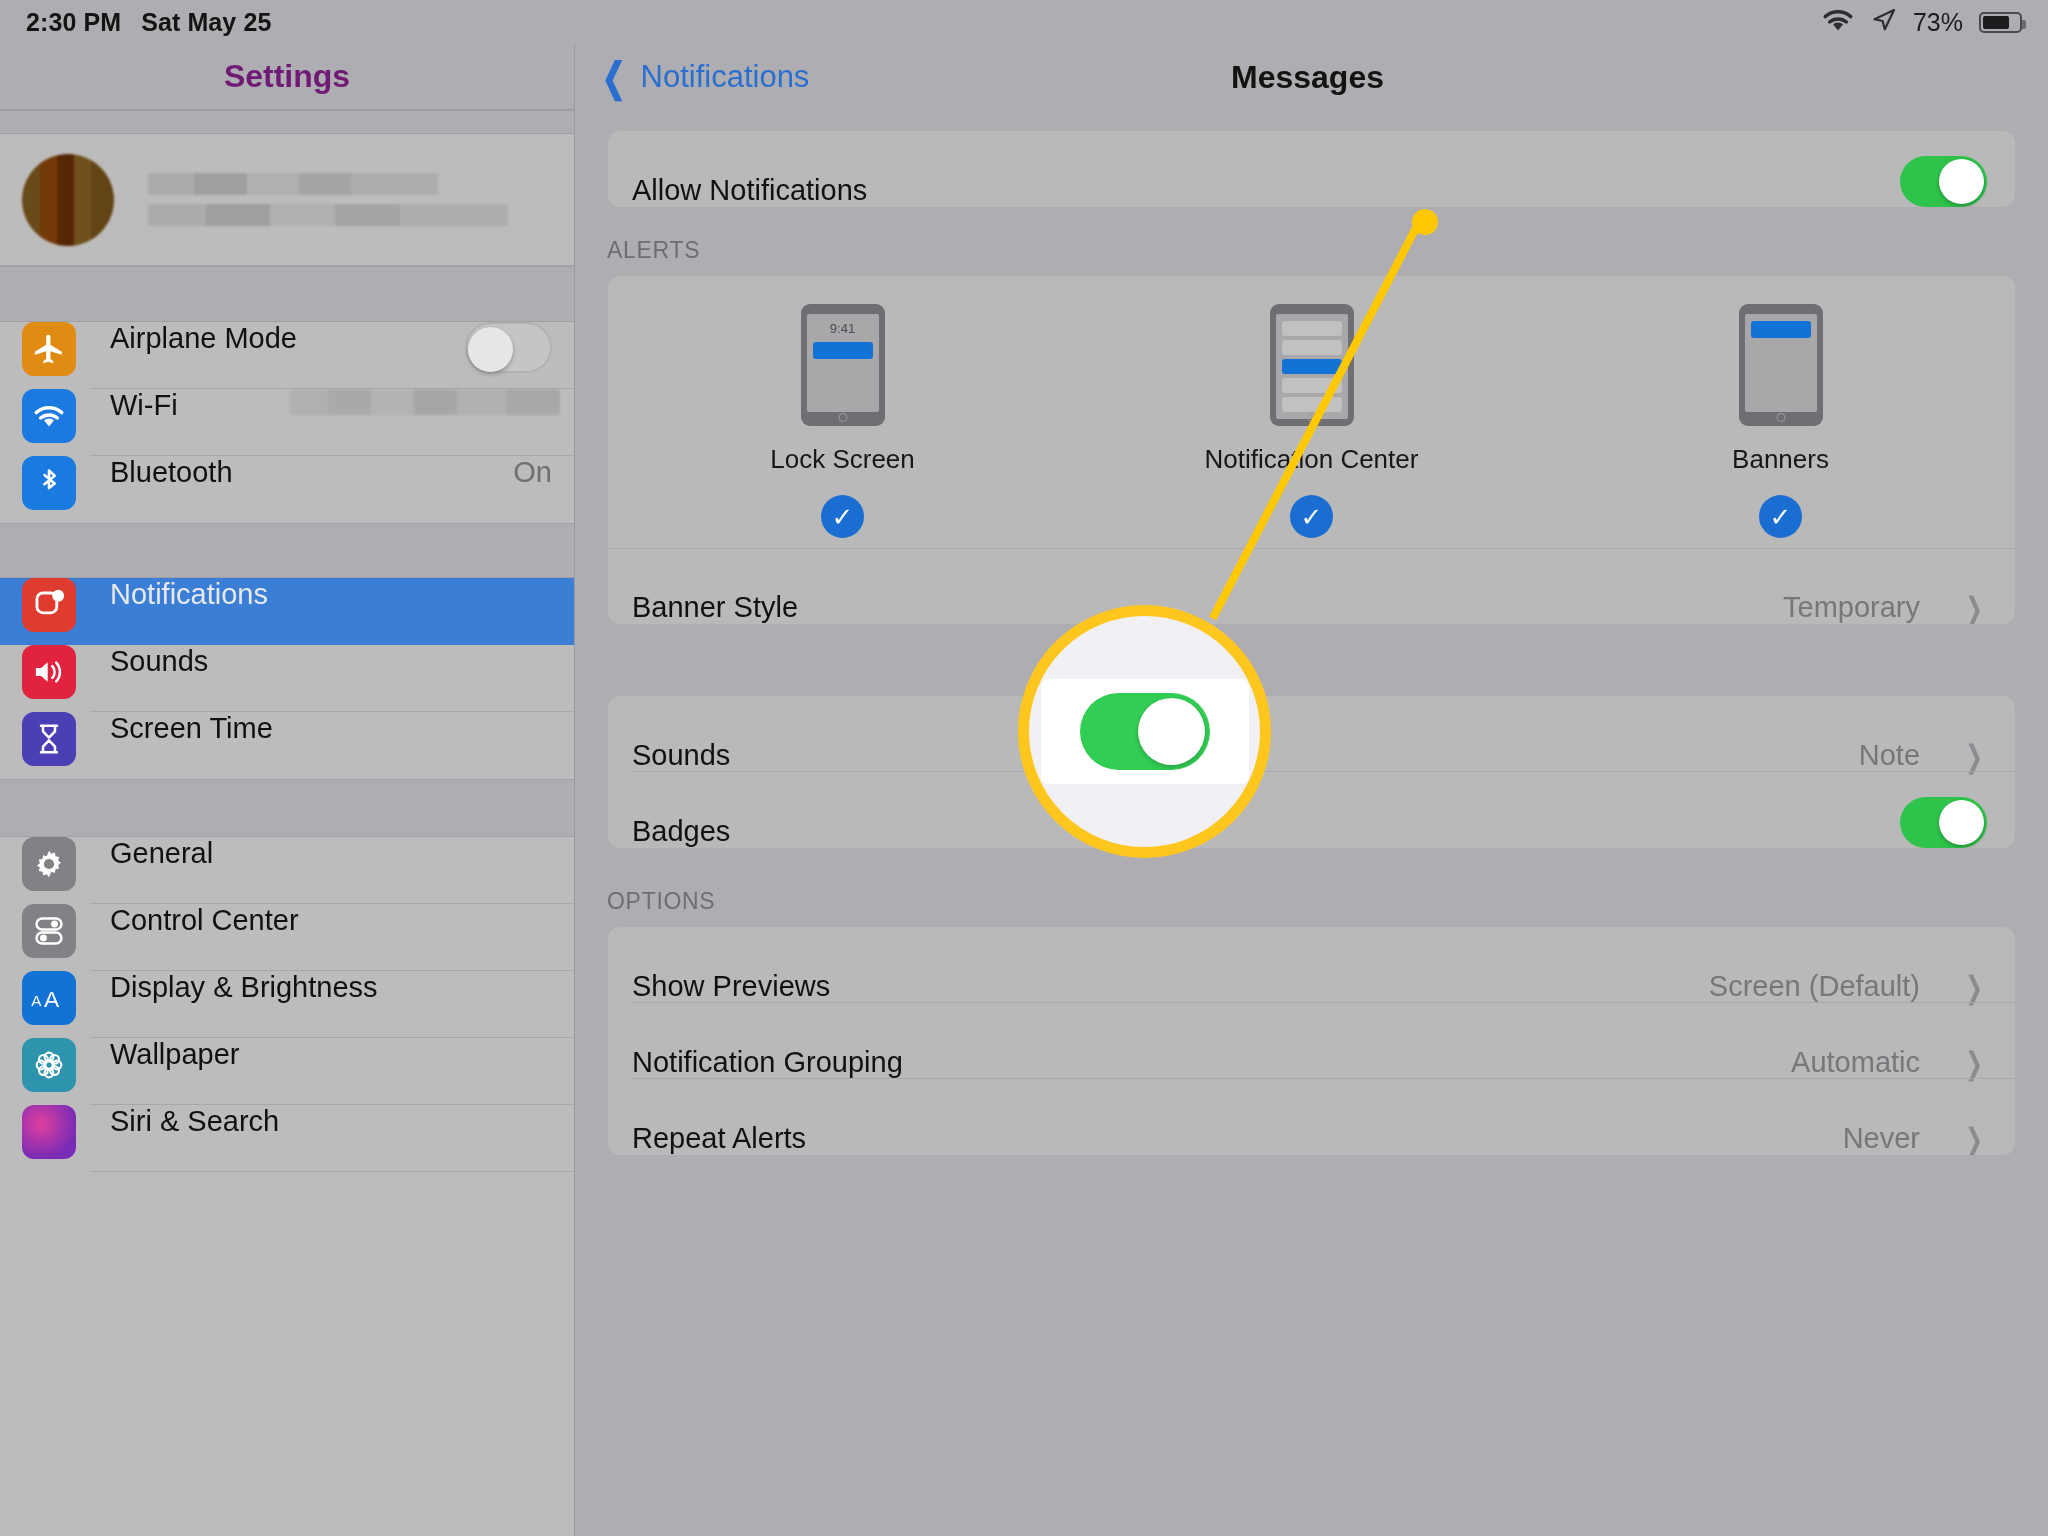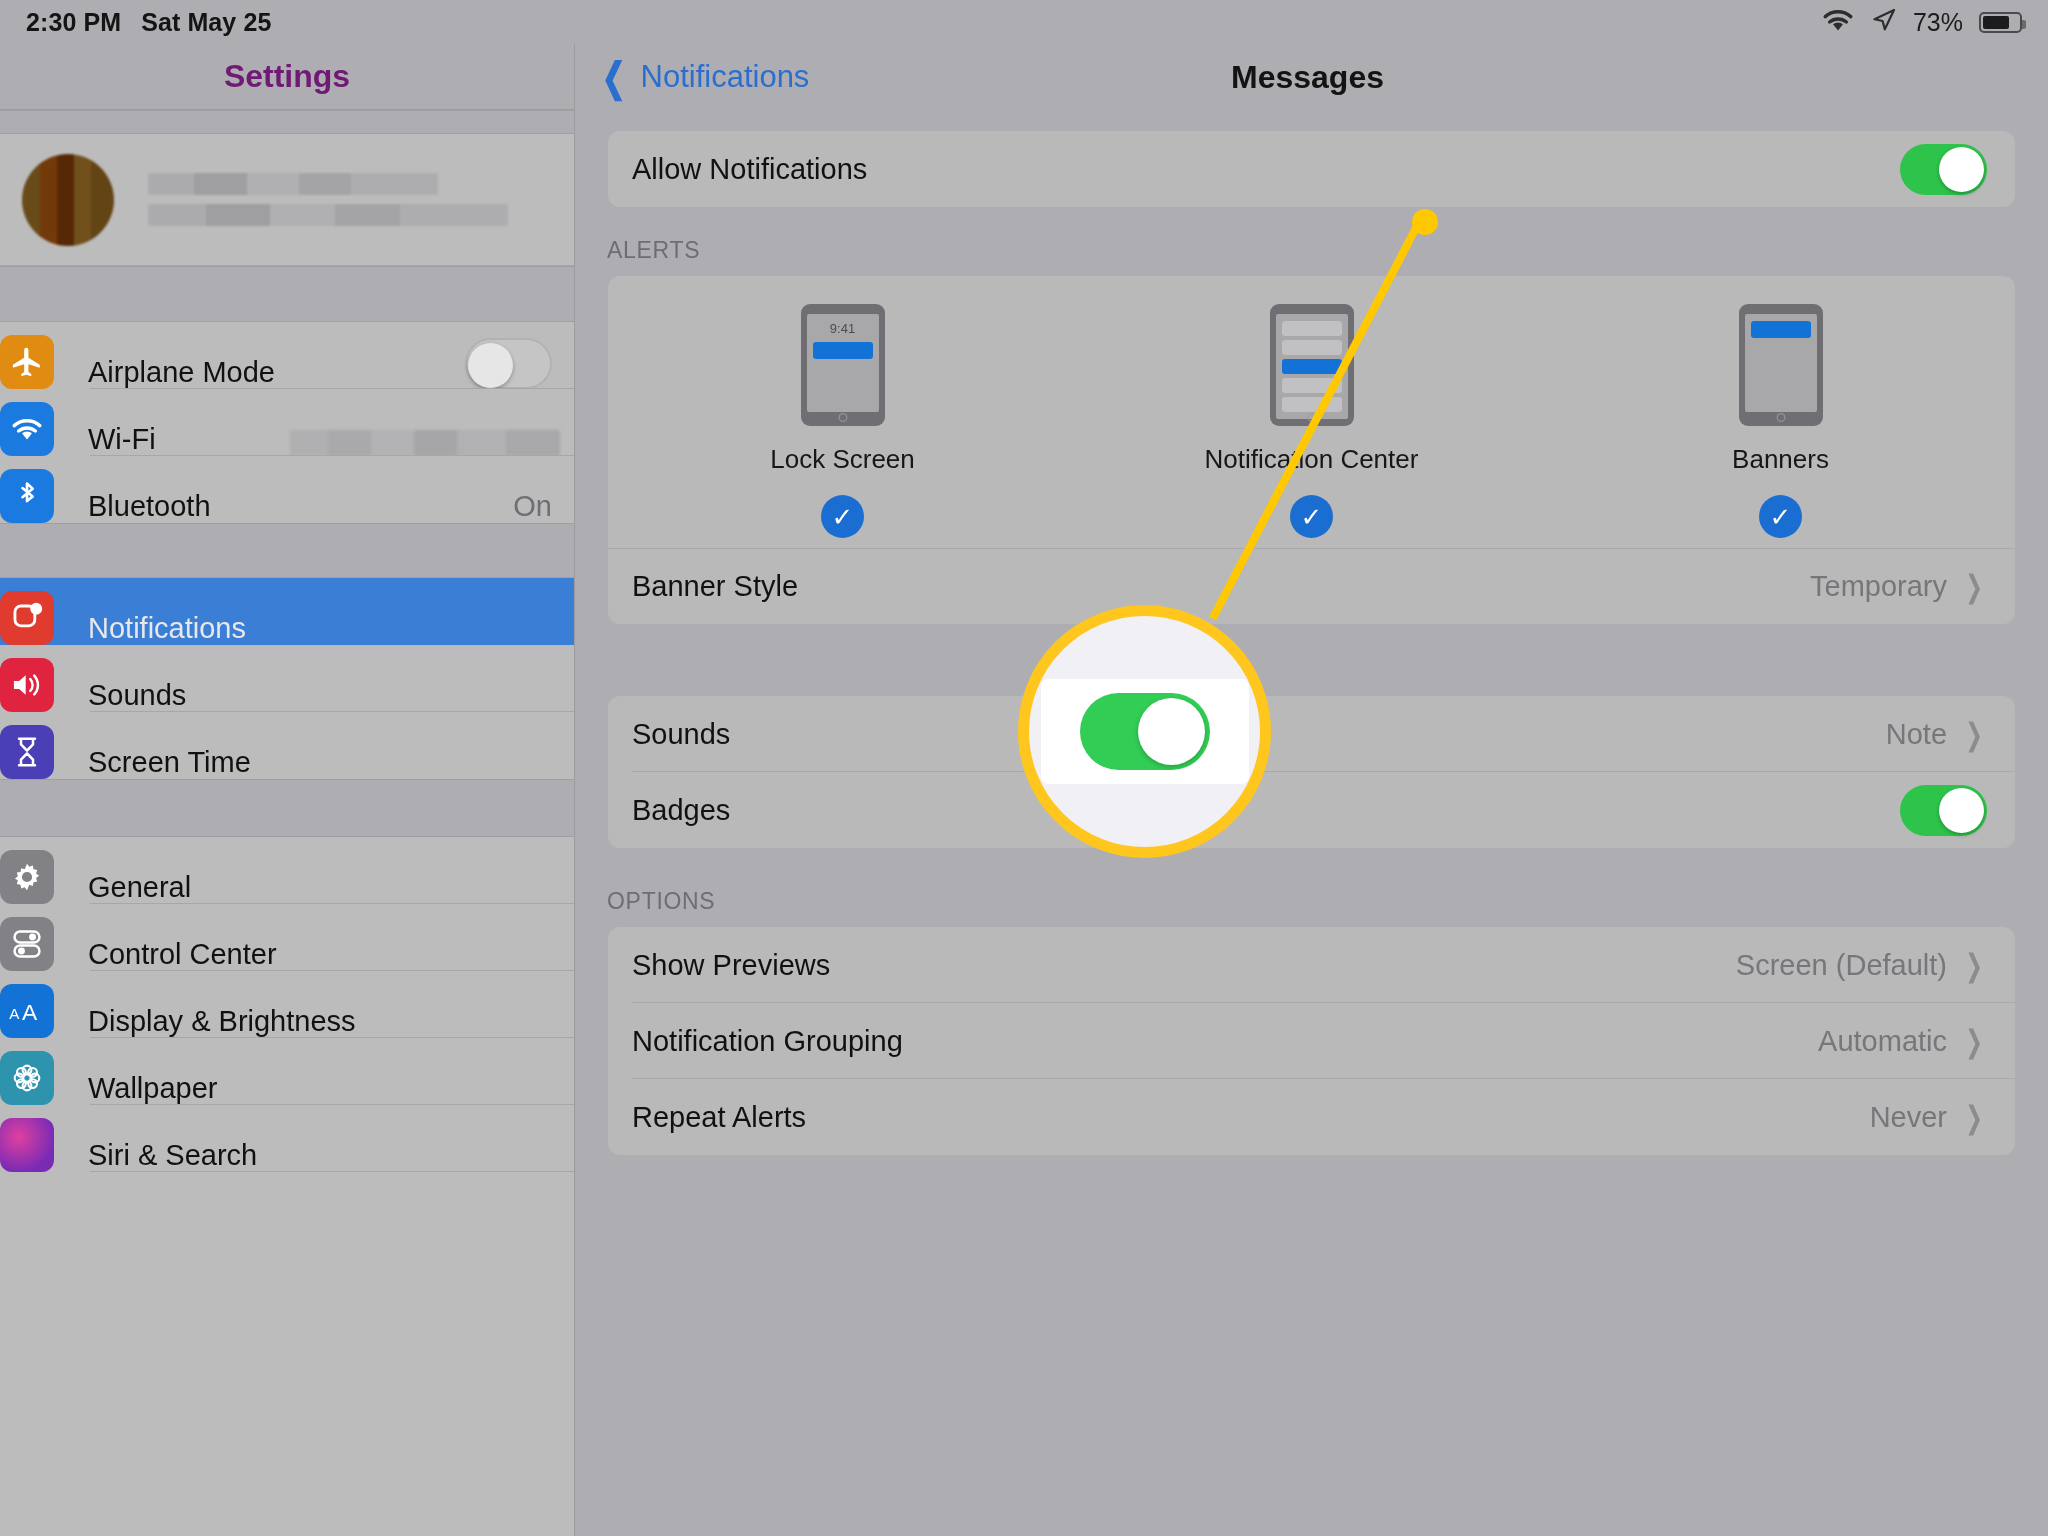--- a/index.html
+++ b/index.html
@@ -104,21 +104,22 @@
   .group-gap {
     background: #aeaeb2;
     border-top: 1px solid #a0a0a3;
     border-bottom: 1px solid #a0a0a3;
   }
 
   .sb-row {
     position: relative;
     height: 67px;
     display: flex;
-    align-items: flex-end;
+    align-items: flex-start;
+    padding-left: 22px;
     background: #bcbcbc;
   }
   .sb-row.selected { background: #3a7fd5; }
   .sb-row .sep {
     position: absolute;
     left: 90px; right: 0; bottom: 0;
     height: 1px;
     background: #a7a7a9;
   }
 
@@ -254,22 +255,23 @@
     background: #b9b9b9;
     border-radius: 12px;
     overflow: hidden;
   }
   .card.first { margin-top: 21px; }
 
   .row {
     position: relative;
     height: 76px;
     display: flex;
-    align-items: center;
+    align-items: flex-end;
     padding: 0 28px 0 24px;
+    gap: 27px;
   }
   .row .rsep {
     position: absolute;
     left: 24px; right: 0; bottom: 0;
     height: 1px;
     background: #a9a9ab;
   }
   .row-label {
     font-size: 29px;
     color: #111;

